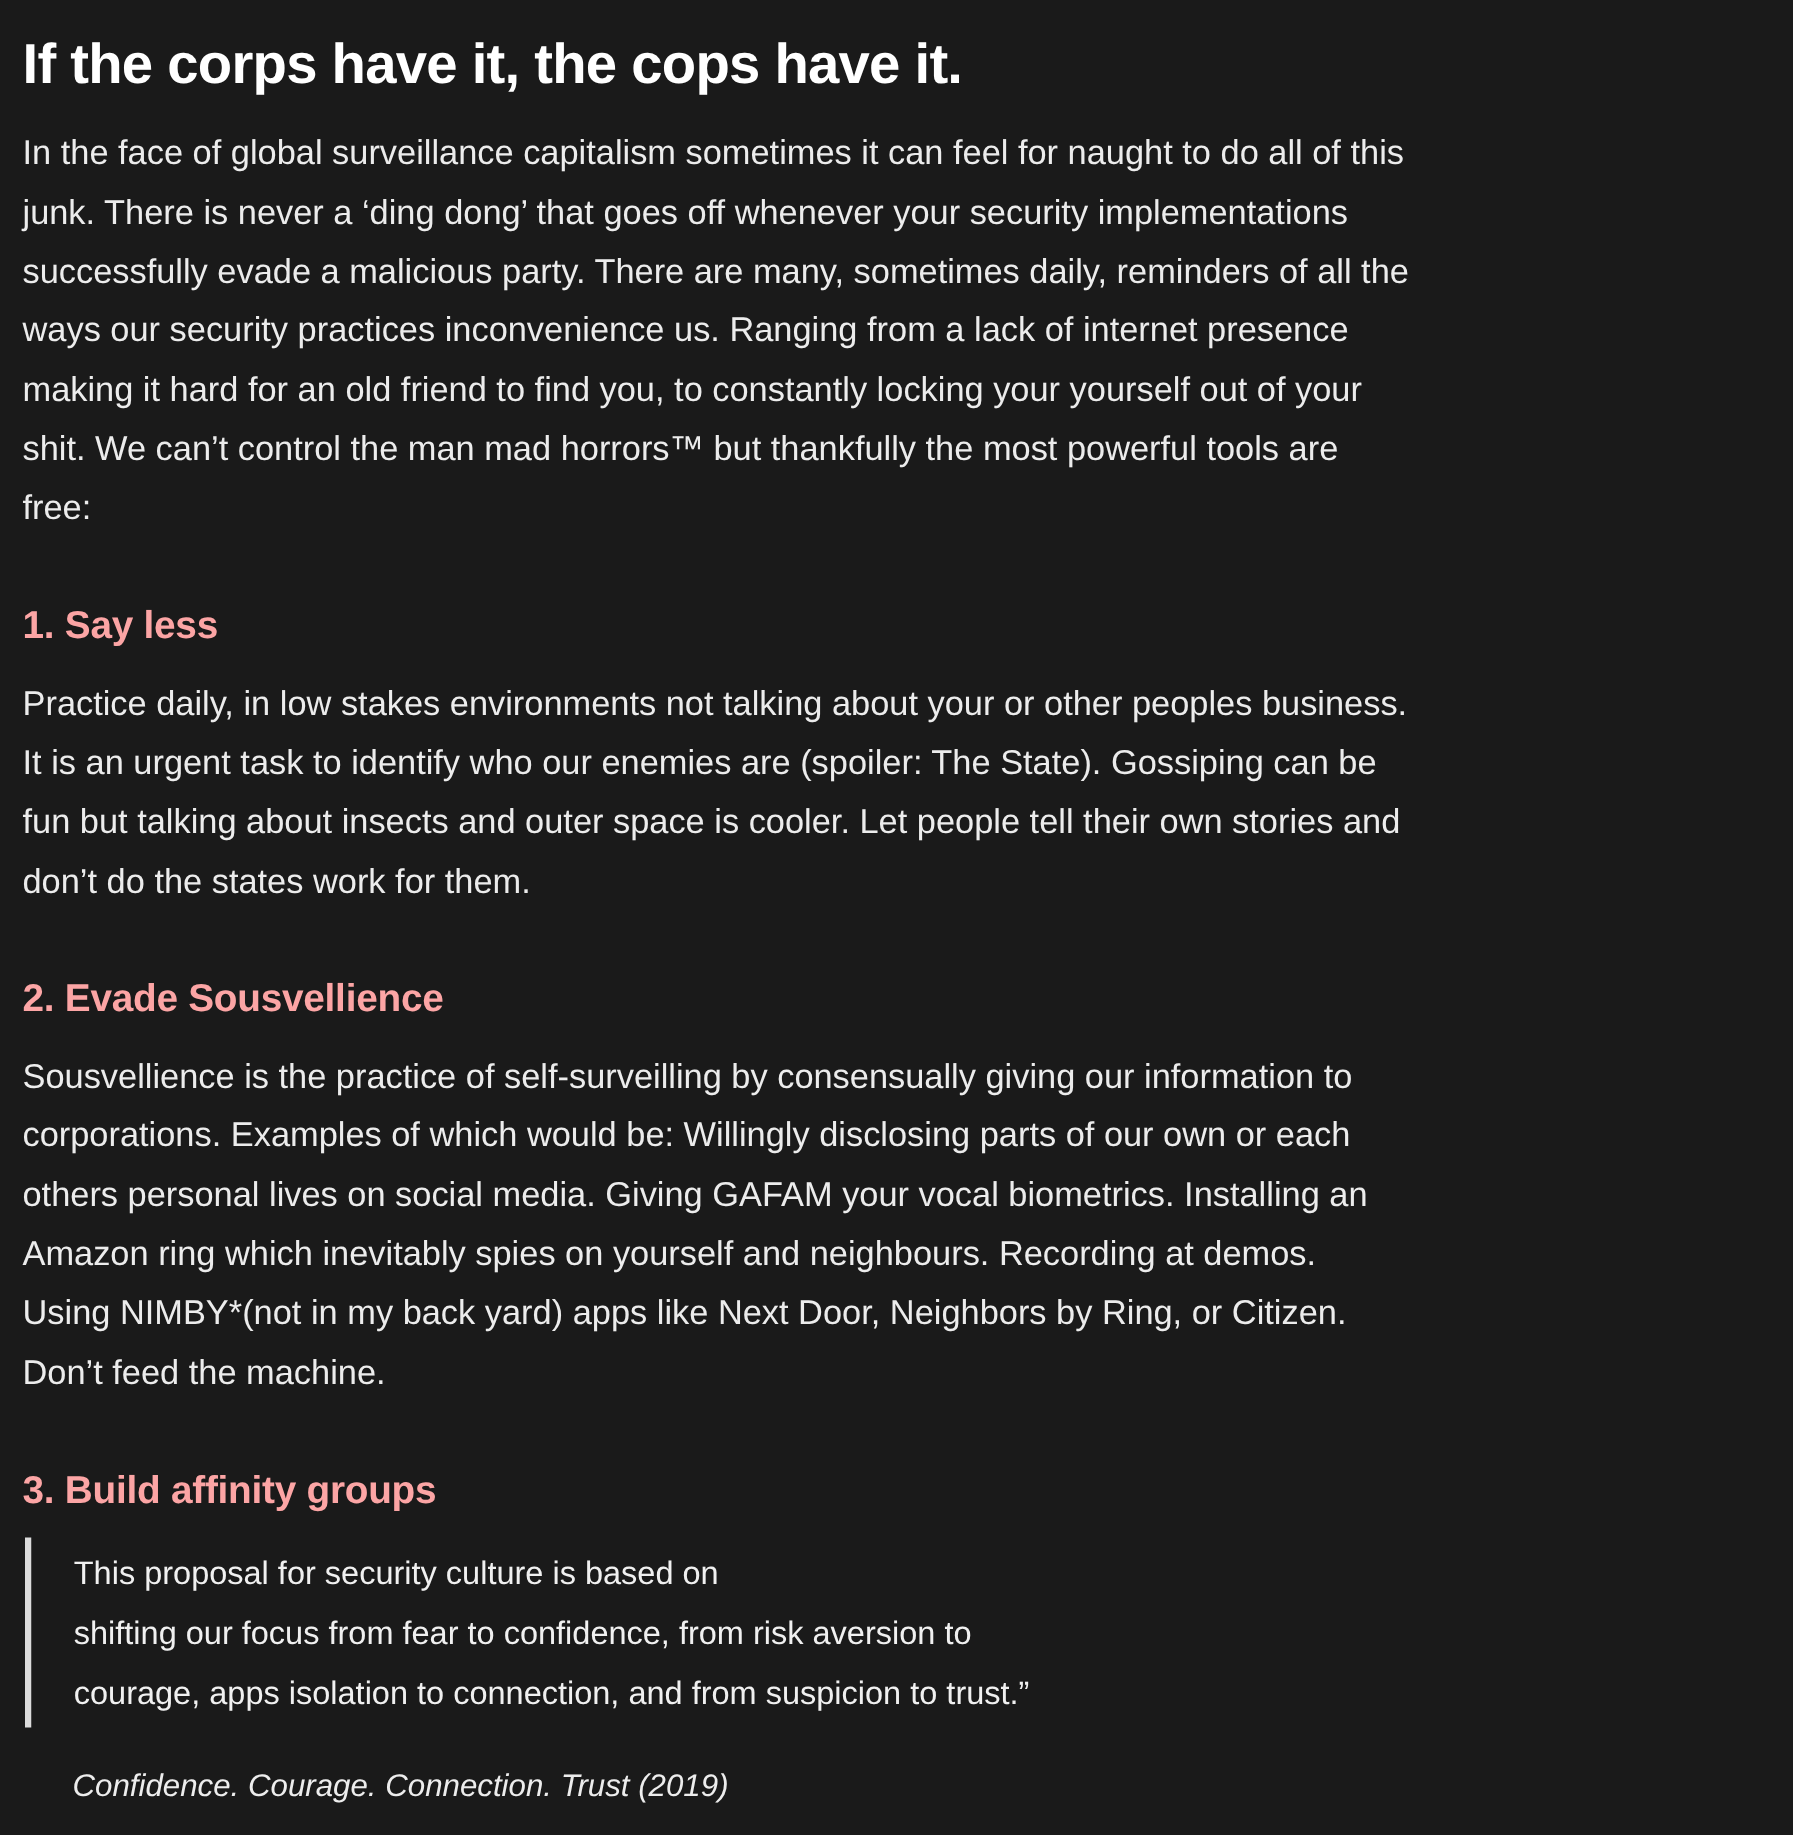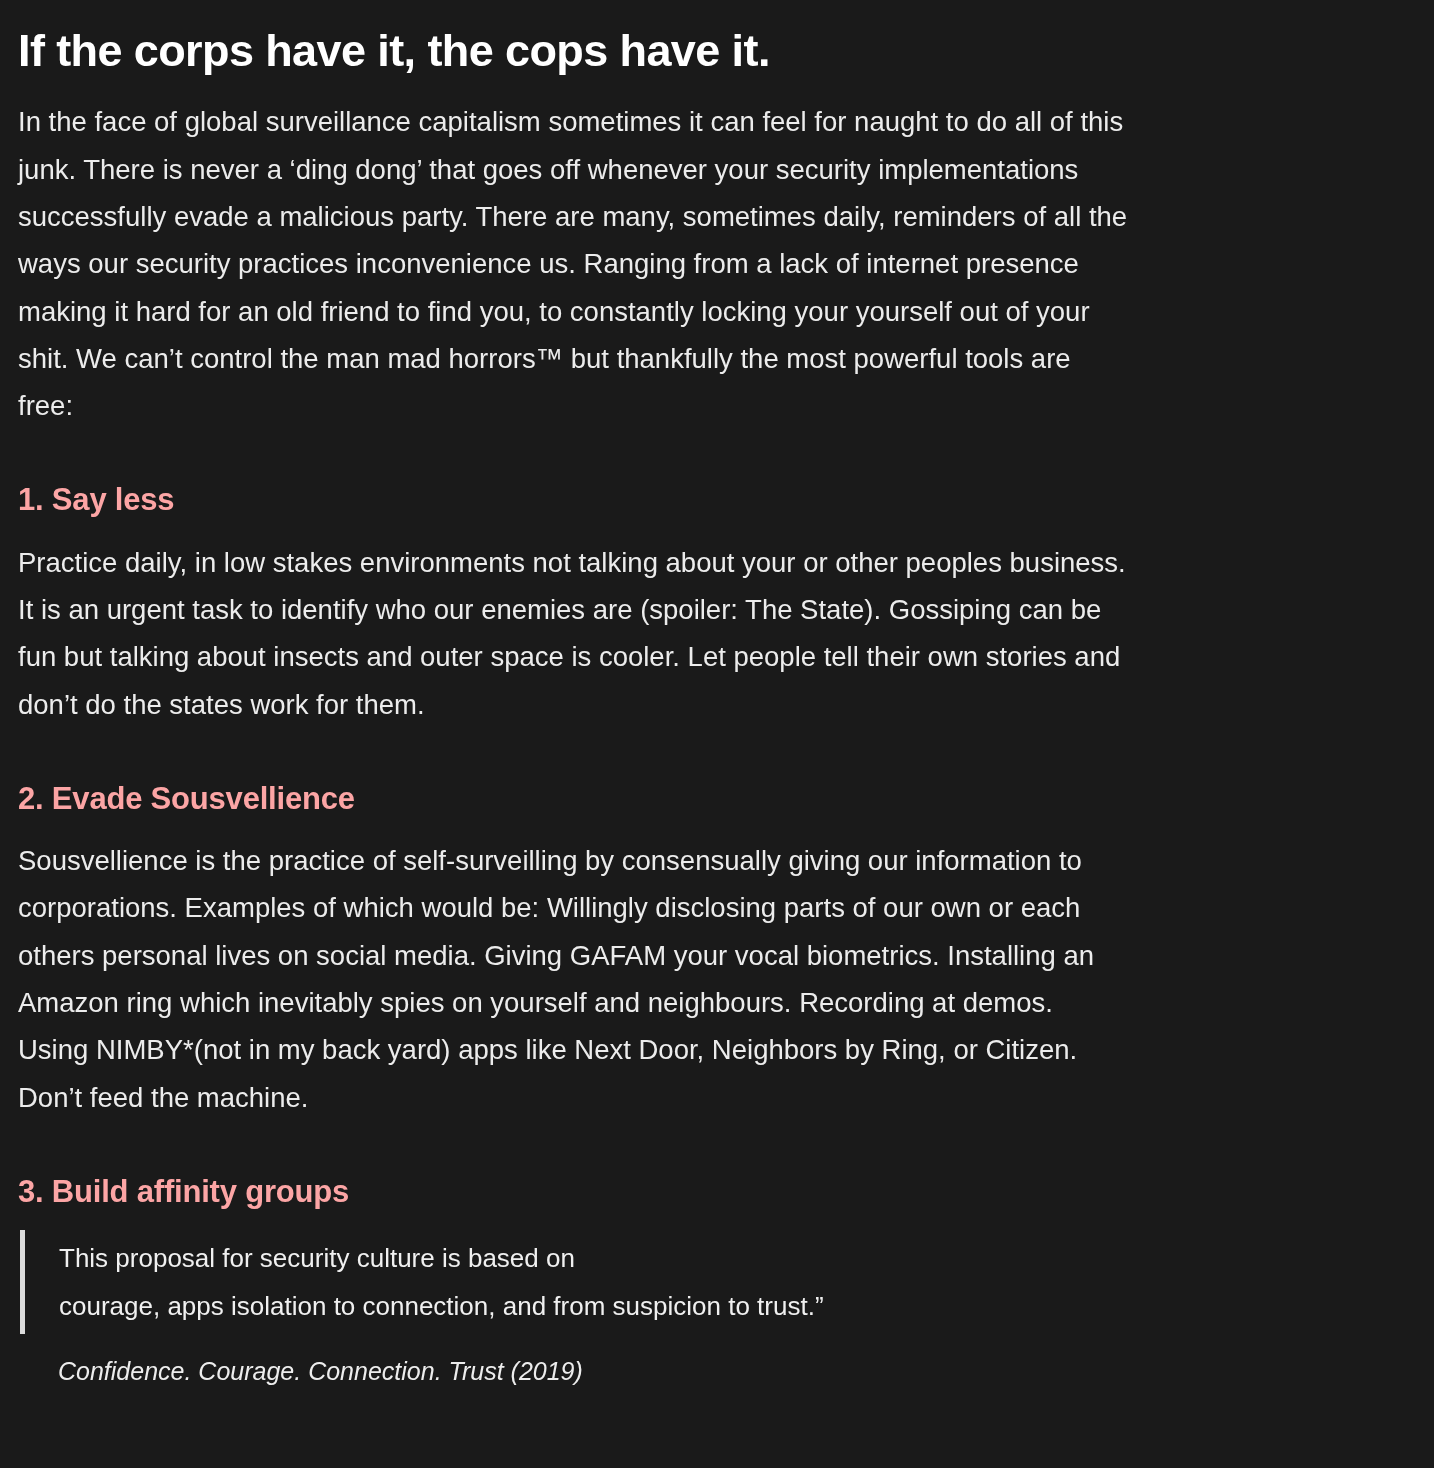--- a/index.html
+++ b/index.html
@@ -50,21 +50,21 @@
   blockquote.quote .qline {
     font-size: 26px;
     line-height: 1.85;
     color: #f0f0f0;
     margin: 0;
   }
   .attribution {
     font-size: 25px;
     font-style: italic;
     color: #ededed;
-    margin: 20px 0 0 40px;
+    margin: 30px 0 0 40px;
     line-height: 1.4;
   }
 </style>
 </head>
 <body>
 
 <div class="page">
 
   <h1 class="title">If the corps have it, the cops have it.</h1>
 
@@ -73,18 +73,19 @@
   <h2 class="section">1. Say less</h2>
   <p class="para"> Practice daily, in low stakes environments not talking about your or other peoples business. It is an urgent task to identify who our enemies are (spoiler: The State). Gossiping can be fun but talking about insects and outer space is cooler.  Let people tell their own stories and don’t do the states work for them.</p>
 
   <h2 class="section">2. Evade Sousvellience</h2>
   <p class="para"> Sousvellience is the practice of self-surveilling by consensually giving our information to corporations. Examples of which would be: Willingly disclosing parts of our own or each others personal lives on social media. Giving GAFAM your vocal biometrics. Installing an Amazon ring which inevitably spies on yourself and neighbours. Recording at demos. Using NIMBY*(not in my back yard) apps like Next Door, Neighbors by Ring, or Citizen. Don’t feed the machine.</p>
 
   <h2 class="section">3. Build affinity groups</h2>
 
   <blockquote class="quote">
     <p class="qline">This proposal for security culture is based on</p>
+    <p class="qline">shifting our focus from fear to confidence, from risk aversion to</p>
     <p class="qline">courage, apps isolation to connection, and from suspicion to trust.”</p>
   </blockquote>
 
   <div class="attribution">Confidence. Courage. Connection. Trust (2019)</div>
 
 </div>
 
 </body></html>

